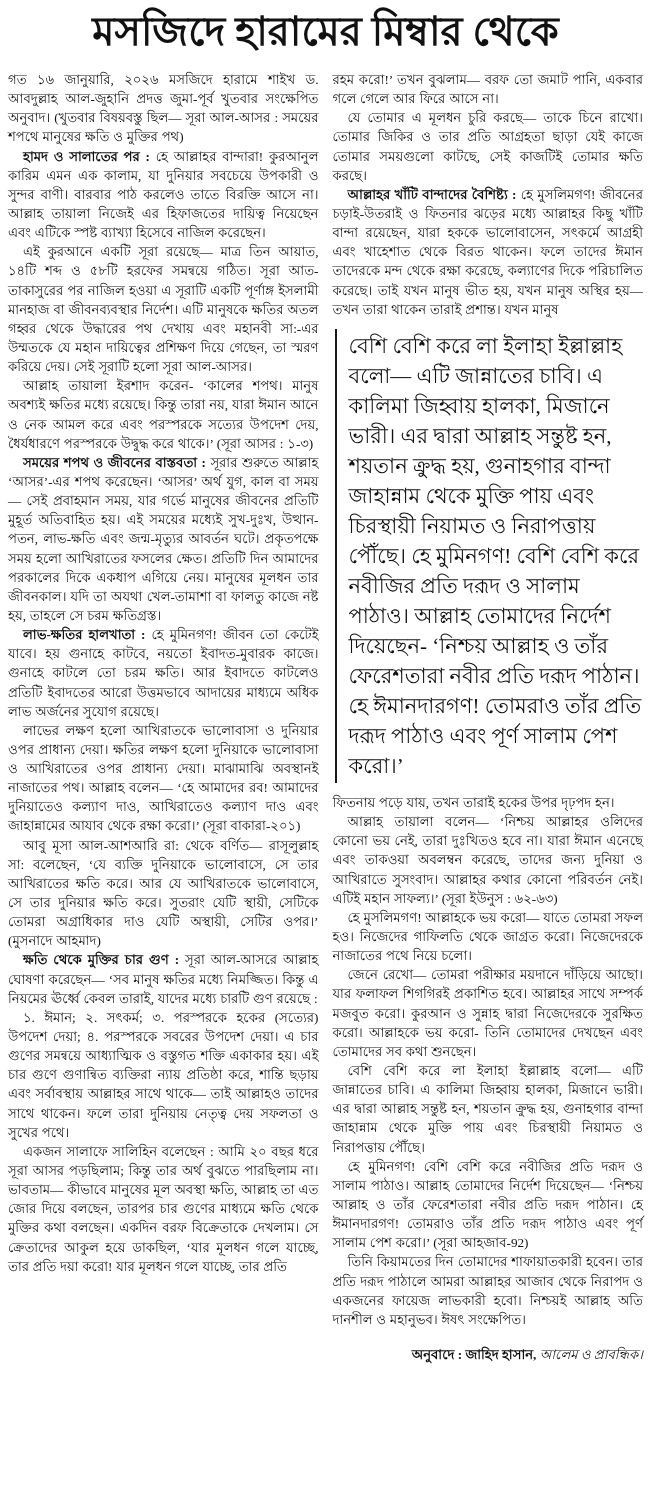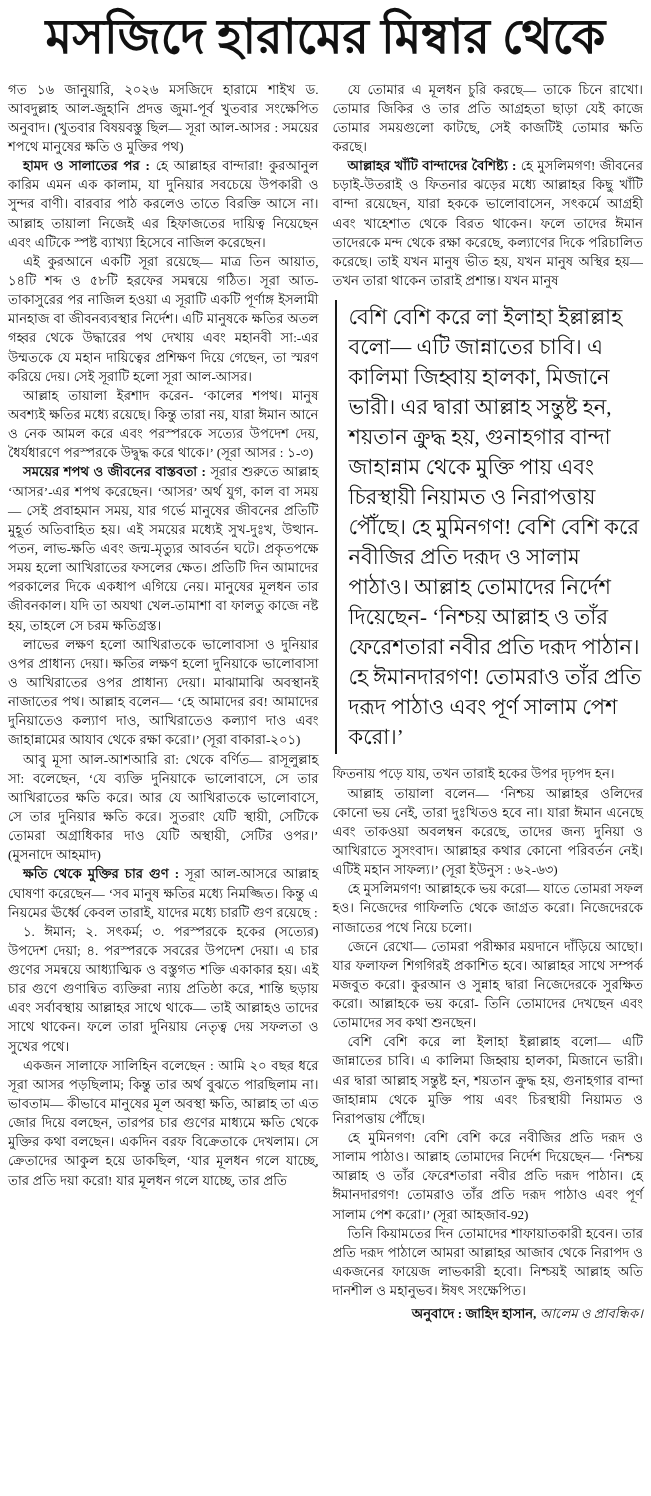--- a/index.html
+++ b/index.html
@@ -8,21 +8,21 @@
     background: #ffffff;
     color: #111111;
   }
   body {
     width: 651px;
     min-height: 1496px;
     font-family: "Liberation Serif", "DejaVu Serif", serif;
     overflow: hidden;
   }
   .headline {
-    font-size: 48px;
+    font-size: 40px;
     line-height: 1.2;
     font-weight: 700;
     text-align: center;
     margin: 8px 8px 14px 8px;
     letter-spacing: 0px;
   }
   .columns {
     display: flex;
     gap: 14px;
     padding: 0 8px;
@@ -46,21 +46,21 @@
   .pull-quote {
     border-left: 2px solid #1a1a1a;
     padding: 2px 0 2px 12px;
     margin: 10px 0 10px 2px;
     font-size: 21px;
     line-height: 1.43;
     text-align: left;
     text-indent: 0;
   }
   .byline {
-    margin-top: 4px;
+    margin-top: 16px;
     font-size: 13.2px;
     text-align: right;
   }
   .byline .byline-label { font-weight: 700; }
   .byline .byline-name { font-weight: 700; }
   .byline .byline-role { font-style: italic; }
 </style>
 </head>
 <body>
 
@@ -69,28 +69,30 @@
   <h1 class="headline">মসজিদে হারামের মিম্বার থেকে</h1>
 
   <div class="columns">
 
     <div class="col">
       <p class="para no-indent"><span class="lead"></span> <span>গত ১৬ জানুয়ারি, ২০২৬ মসজিদে হারামে শাইখ ড. আবদুল্লাহ আল-জুহানি প্রদত্ত জুমা-পূর্ব খুতবার সংক্ষেপিত অনুবাদ। (খুতবার বিষয়বস্তু ছিল— সূরা আল-আসর : সময়ের শপথে মানুষের ক্ষতি ও মুক্তির পথ)</span></p>
       <p class="para"><span class="lead">হামদ ও সালাতের পর :</span> <span>হে আল্লাহর বান্দারা! কুরআনুল কারিম এমন এক কালাম, যা দুনিয়ার সবচেয়ে উপকারী ও সুন্দর বাণী। বারবার পাঠ করলেও তাতে বিরক্তি আসে না। আল্লাহ তায়ালা নিজেই এর হিফাজতের দায়িত্ব নিয়েছেন এবং এটিকে স্পষ্ট ব্যাখ্যা হিসেবে নাজিল করেছেন।</span></p>
       <p class="para"><span class="lead"></span> <span>এই কুরআনে একটি সূরা রয়েছে— মাত্র তিন আয়াত, ১৪টি শব্দ ও ৫৮টি হরফের সমন্বয়ে গঠিত। সূরা আত-তাকাসুরের পর নাজিল হওয়া এ সূরাটি একটি পূর্ণাঙ্গ ইসলামী মানহাজ বা জীবনব্যবস্থার নির্দেশ। এটি মানুষকে ক্ষতির অতল গহ্বর থেকে উদ্ধারের পথ দেখায় এবং মহানবী সা:-এর উম্মতকে যে মহান দায়িত্বের প্রশিক্ষণ দিয়ে গেছেন, তা স্মরণ করিয়ে দেয়। সেই সূরাটি হলো সূরা আল-আসর।</span></p>
       <p class="para"><span class="lead"></span> <span>আল্লাহ তায়ালা ইরশাদ করেন- ‘কালের শপথ। মানুষ অবশ্যই ক্ষতির মধ্যে রয়েছে। কিন্তু তারা নয়, যারা ঈমান আনে ও নেক আমল করে এবং পরস্পরকে সত্যের উপদেশ দেয়, ধৈর্যধারণে পরস্পরকে উদ্বুদ্ধ করে থাকে।’ (সূরা আসর : ১-৩)</span></p>
       <p class="para"><span class="lead">সময়ের শপথ ও জীবনের বাস্তবতা :</span> <span>সূরার শুরুতে আল্লাহ ‘আসর’-এর শপথ করেছেন। ‘আসর’ অর্থ যুগ, কাল বা সময়— সেই প্রবাহমান সময়, যার গর্ভে মানুষের জীবনের প্রতিটি মুহূর্ত অতিবাহিত হয়। এই সময়ের মধ্যেই সুখ-দুঃখ, উত্থান-পতন, লাভ-ক্ষতি এবং জন্ম-মৃত্যুর আবর্তন ঘটে। প্রকৃতপক্ষে সময় হলো আখিরাতের ফসলের ক্ষেত। প্রতিটি দিন আমাদের পরকালের দিকে একধাপ এগিয়ে নেয়। মানুষের মূলধন তার জীবনকাল। যদি তা অযথা খেল-তামাশা বা ফালতু কাজে নষ্ট হয়, তাহলে সে চরম ক্ষতিগ্রস্ত।</span></p>
+      <p class="para"><span class="lead">লাভ-ক্ষতির হালখাতা :</span> <span>হে মুমিনগণ! জীবন তো কেটেই যাবে। হয় গুনাহে কাটবে, নয়তো ইবাদত-মুবারক কাজে। গুনাহে কাটলে তো চরম ক্ষতি। আর ইবাদতে কাটলেও প্রতিটি ইবাদতের আরো উত্তমভাবে আদায়ের মাধ্যমে অধিক লাভ অর্জনের সুযোগ রয়েছে।</span></p>
       <p class="para"><span class="lead"></span> <span>লাভের লক্ষণ হলো আখিরাতকে ভালোবাসা ও দুনিয়ার ওপর প্রাধান্য দেয়া। ক্ষতির লক্ষণ হলো দুনিয়াকে ভালোবাসা ও আখিরাতের ওপর প্রাধান্য দেয়া। মাঝামাঝি অবস্থানই নাজাতের পথ। আল্লাহ বলেন— ‘হে আমাদের রব! আমাদের দুনিয়াতেও কল্যাণ দাও, আখিরাতেও কল্যাণ দাও এবং জাহান্নামের আযাব থেকে রক্ষা করো।’ (সূরা বাকারা-২০১)</span></p>
       <p class="para"><span class="lead"></span> <span>আবু মূসা আল-আশআরি রা: থেকে বর্ণিত— রাসূলুল্লাহ সা: বলেছেন, ‘যে ব্যক্তি দুনিয়াকে ভালোবাসে, সে তার আখিরাতের ক্ষতি করে। আর যে আখিরাতকে ভালোবাসে, সে তার দুনিয়ার ক্ষতি করে। সুতরাং যেটি স্থায়ী, সেটিকে তোমরা অগ্রাধিকার দাও যেটি অস্থায়ী, সেটির ওপর।’ (মুসনাদে আহমাদ)</span></p>
       <p class="para"><span class="lead">ক্ষতি থেকে মুক্তির চার গুণ :</span> <span>সূরা আল-আসরে আল্লাহ ঘোষণা করেছেন— ‘সব মানুষ ক্ষতির মধ্যে নিমজ্জিত। কিন্তু এ নিয়মের ঊর্ধ্বে কেবল তারাই, যাদের মধ্যে চারটি গুণ রয়েছে :</span></p>
       <p class="para"><span class="lead"></span> <span>১. ঈমান; ২. সৎকর্ম; ৩. পরস্পরকে হকের (সত্যের) উপদেশ দেয়া; ৪. পরস্পরকে সবরের উপদেশ দেয়া। এ চার গুণের সমন্বয়ে আধ্যাত্মিক ও বস্তুগত শক্তি একাকার হয়। এই চার গুণে গুণান্বিত ব্যক্তিরা ন্যায় প্রতিষ্ঠা করে, শান্তি ছড়ায় এবং সর্বাবস্থায় আল্লাহর সাথে থাকে— তাই আল্লাহও তাদের সাথে থাকেন। ফলে তারা দুনিয়ায় নেতৃত্ব দেয় সফলতা ও সুখের পথে।</span></p>
       <p class="para"><span class="lead"></span> <span>একজন সালাফে সালিহিন বলেছেন : আমি ২০ বছর ধরে সূরা আসর পড়ছিলাম; কিন্তু তার অর্থ বুঝতে পারছিলাম না। ভাবতাম— কীভাবে মানুষের মূল অবস্থা ক্ষতি, আল্লাহ তা এত জোর দিয়ে বলছেন, তারপর চার গুণের মাধ্যমে ক্ষতি থেকে মুক্তির কথা বলছেন। একদিন বরফ বিক্রেতাকে দেখলাম। সে ক্রেতাদের আকুল হয়ে ডাকছিল, ‘যার মূলধন গলে যাচ্ছে, তার প্রতি দয়া করো! যার মূলধন গলে যাচ্ছে, তার প্রতি</span></p>
     </div>
 
     <div class="col">
+      <p class="para no-indent"><span class="lead"></span> <span>রহম করো!’ তখন বুঝলাম— বরফ তো জমাট পানি, একবার গলে গেলে আর ফিরে আসে না।</span></p>
       <p class="para"><span class="lead"></span> <span>যে তোমার এ মূলধন চুরি করছে— তাকে চিনে রাখো। তোমার জিকির ও তার প্রতি আগ্রহতা ছাড়া যেই কাজে তোমার সময়গুলো কাটছে, সেই কাজটিই তোমার ক্ষতি করছে।</span></p>
       <p class="para"><span class="lead">আল্লাহর খাঁটি বান্দাদের বৈশিষ্ট্য :</span> <span>হে মুসলিমগণ! জীবনের চড়াই-উতরাই ও ফিতনার ঝড়ের মধ্যে আল্লাহর কিছু খাঁটি বান্দা রয়েছেন, যারা হককে ভালোবাসেন, সৎকর্মে আগ্রহী এবং খাহেশাত থেকে বিরত থাকেন। ফলে তাদের ঈমান তাদেরকে মন্দ থেকে রক্ষা করেছে, কল্যাণের দিকে পরিচালিত করেছে। তাই যখন মানুষ ভীত হয়, যখন মানুষ অস্থির হয়— তখন তারা থাকেন তারাই প্রশান্ত। যখন মানুষ</span></p>
 
       <div class="pull-quote">বেশি বেশি করে লা ইলাহা ইল্লাল্লাহ বলো— এটি জান্নাতের চাবি। এ কালিমা জিহ্বায় হালকা, মিজানে ভারী। এর দ্বারা আল্লাহ সন্তুষ্ট হন, শয়তান ক্রুদ্ধ হয়, গুনাহগার বান্দা জাহান্নাম থেকে মুক্তি পায় এবং চিরস্থায়ী নিয়ামত ও নিরাপত্তায় পৌঁছে। হে মুমিনগণ! বেশি বেশি করে নবীজির প্রতি দরূদ ও সালাম পাঠাও। আল্লাহ তোমাদের নির্দেশ দিয়েছেন- ‘নিশ্চয় আল্লাহ ও তাঁর ফেরেশতারা নবীর প্রতি দরূদ পাঠান। হে ঈমানদারগণ! তোমরাও তাঁর প্রতি দরূদ পাঠাও এবং পূর্ণ সালাম পেশ করো।’</div>
 
       <p class="para no-indent"><span class="lead"></span> <span>ফিতনায় পড়ে যায়, তখন তারাই হকের উপর দৃঢ়পদ হন।</span></p>
       <p class="para"><span class="lead"></span> <span>আল্লাহ তায়ালা বলেন— ‘নিশ্চয় আল্লাহর ওলিদের কোনো ভয় নেই, তারা দুঃখিতও হবে না। যারা ঈমান এনেছে এবং তাকওয়া অবলম্বন করেছে, তাদের জন্য দুনিয়া ও আখিরাতে সুসংবাদ। আল্লাহর কথার কোনো পরিবর্তন নেই। এটিই মহান সাফল্য।’ (সূরা ইউনুস : ৬২-৬৩)</span></p>
       <p class="para"><span class="lead"></span> <span>হে মুসলিমগণ! আল্লাহকে ভয় করো— যাতে তোমরা সফল হও। নিজেদের গাফিলতি থেকে জাগ্রত করো। নিজেদেরকে নাজাতের পথে নিয়ে চলো।</span></p>
       <p class="para"><span class="lead"></span> <span>জেনে রেখো— তোমরা পরীক্ষার ময়দানে দাঁড়িয়ে আছো। যার ফলাফল শিগগিরই প্রকাশিত হবে। আল্লাহর সাথে সম্পর্ক মজবুত করো। কুরআন ও সুন্নাহ দ্বারা নিজেদেরকে সুরক্ষিত করো। আল্লাহকে ভয় করো- তিনি তোমাদের দেখছেন এবং তোমাদের সব কথা শুনছেন।</span></p>
       <p class="para"><span class="lead"></span> <span>বেশি বেশি করে লা ইলাহা ইল্লাল্লাহ বলো— এটি জান্নাতের চাবি। এ কালিমা জিহ্বায় হালকা, মিজানে ভারী। এর দ্বারা আল্লাহ সন্তুষ্ট হন, শয়তান ক্রুদ্ধ হয়, গুনাহগার বান্দা জাহান্নাম থেকে মুক্তি পায় এবং চিরস্থায়ী নিয়ামত ও নিরাপত্তায় পৌঁছে।</span></p>

